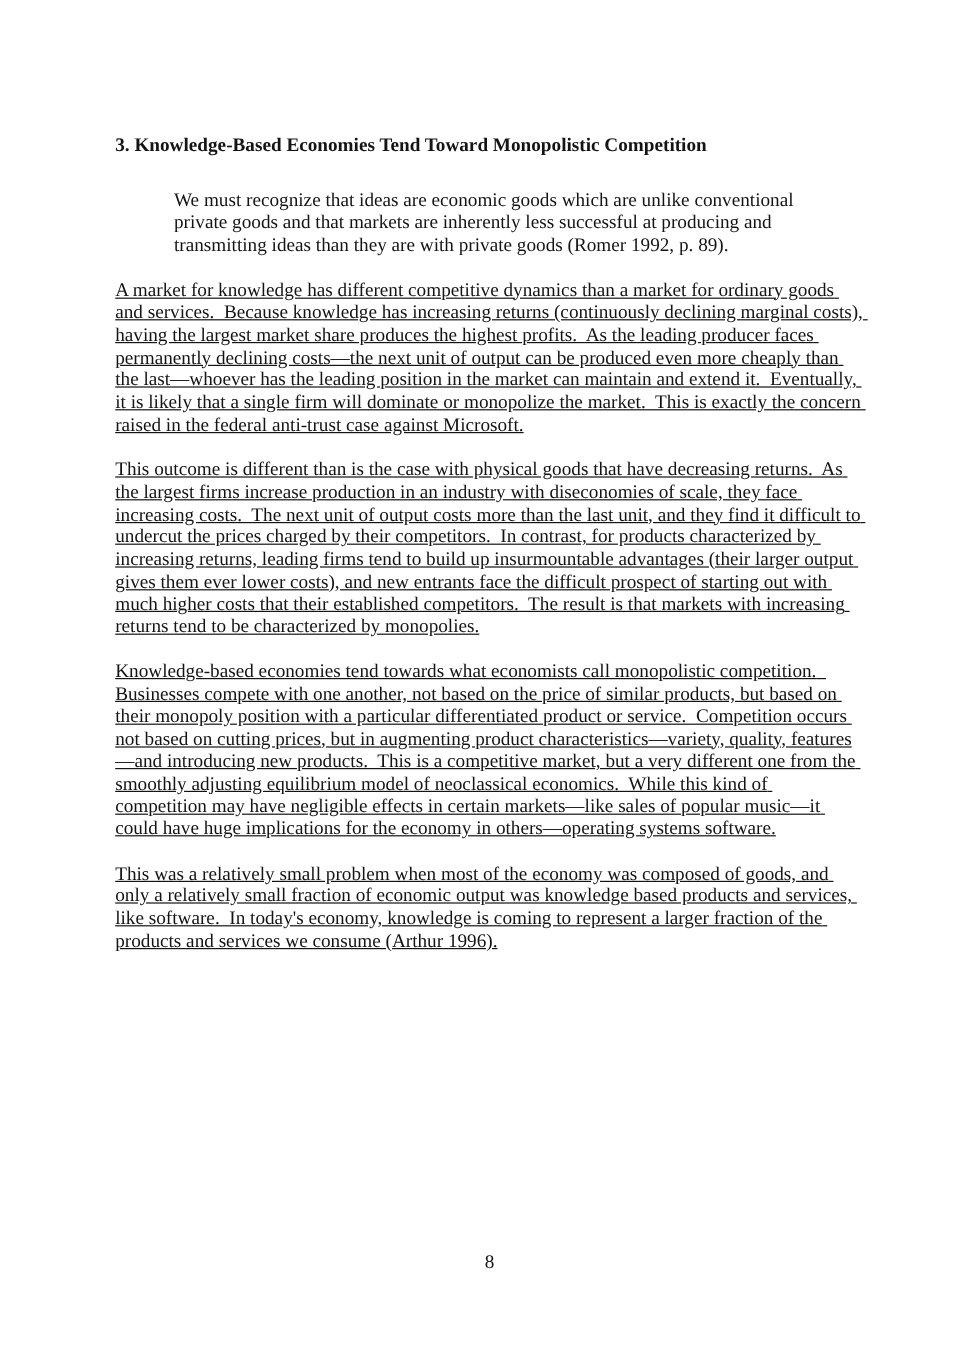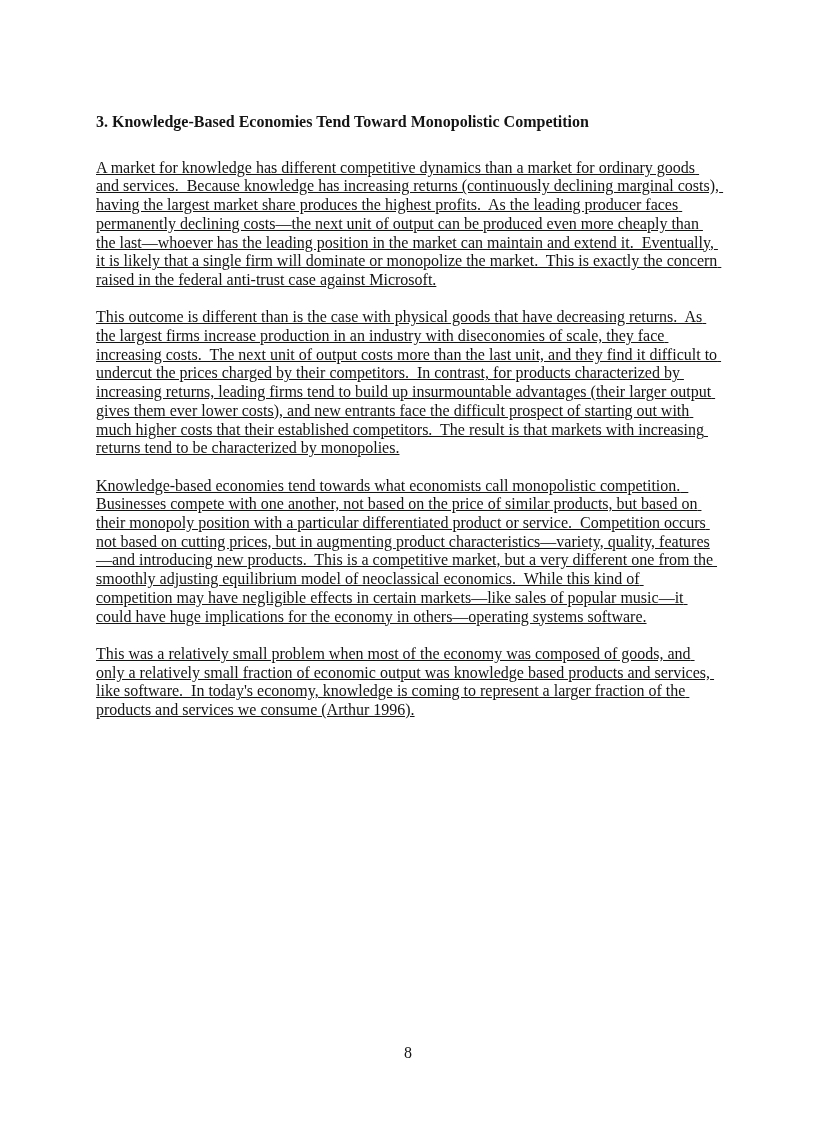--- a/index.html
+++ b/index.html
@@ -47,20 +47,21 @@
     text-align: center;
     line-height: 18.7px;
   }
 </style>
 </head>
 <body>
 
 <div class="page">
   <h1 class="section-heading">3. Knowledge-Based Economies Tend Toward Monopolistic Competition</h1>
 
+  <p class="block-quote">We must recognize that ideas are economic goods which are unlike conventional private goods and that markets are inherently less successful at producing and transmitting ideas than they are with private goods (Romer 1992, p. 89).</p>
 
   <p class="body-para">A market for knowledge has different competitive dynamics than a market for ordinary goods and services.  Because knowledge has increasing returns (continuously declining marginal costs), having the largest market share produces the highest profits.  As the leading producer faces permanently declining costs—the next unit of output can be produced even more cheaply than the last—whoever has the leading position in the market can maintain and extend it.  Eventually, it is likely that a single firm will dominate or monopolize the market.  This is exactly the concern raised in the federal anti-trust case against Microsoft.</p>
 
   <p class="body-para">This outcome is different than is the case with physical goods that have decreasing returns.  As the largest firms increase production in an industry with diseconomies of scale, they face increasing costs.  The next unit of output costs more than the last unit, and they find it difficult to undercut the prices charged by their competitors.  In contrast, for products characterized by increasing returns, leading firms tend to build up insurmountable advantages (their larger output gives them ever lower costs), and new entrants face the difficult prospect of starting out with much higher costs that their established competitors.  The result is that markets with increasing returns tend to be characterized by monopolies.</p>
 
   <p class="body-para">Knowledge-based economies tend towards what economists call monopolistic competition.  Businesses compete with one another, not based on the price of similar products, but based on their monopoly position with a particular differentiated product or service.  Competition occurs not based on cutting prices, but in augmenting product characteristics—variety, quality, features—and introducing new products.  This is a competitive market, but a very different one from the smoothly adjusting equilibrium model of neoclassical economics.  While this kind of competition may have negligible effects in certain markets—like sales of popular music—it could have huge implications for the economy in others—operating systems software.</p>
 
   <p class="body-para">This was a relatively small problem when most of the economy was composed of goods, and only a relatively small fraction of economic output was knowledge based products and services, like software.  In today's economy, knowledge is coming to represent a larger fraction of the products and services we consume (Arthur 1996).</p>
 
   <div class="page-number">8</div>

